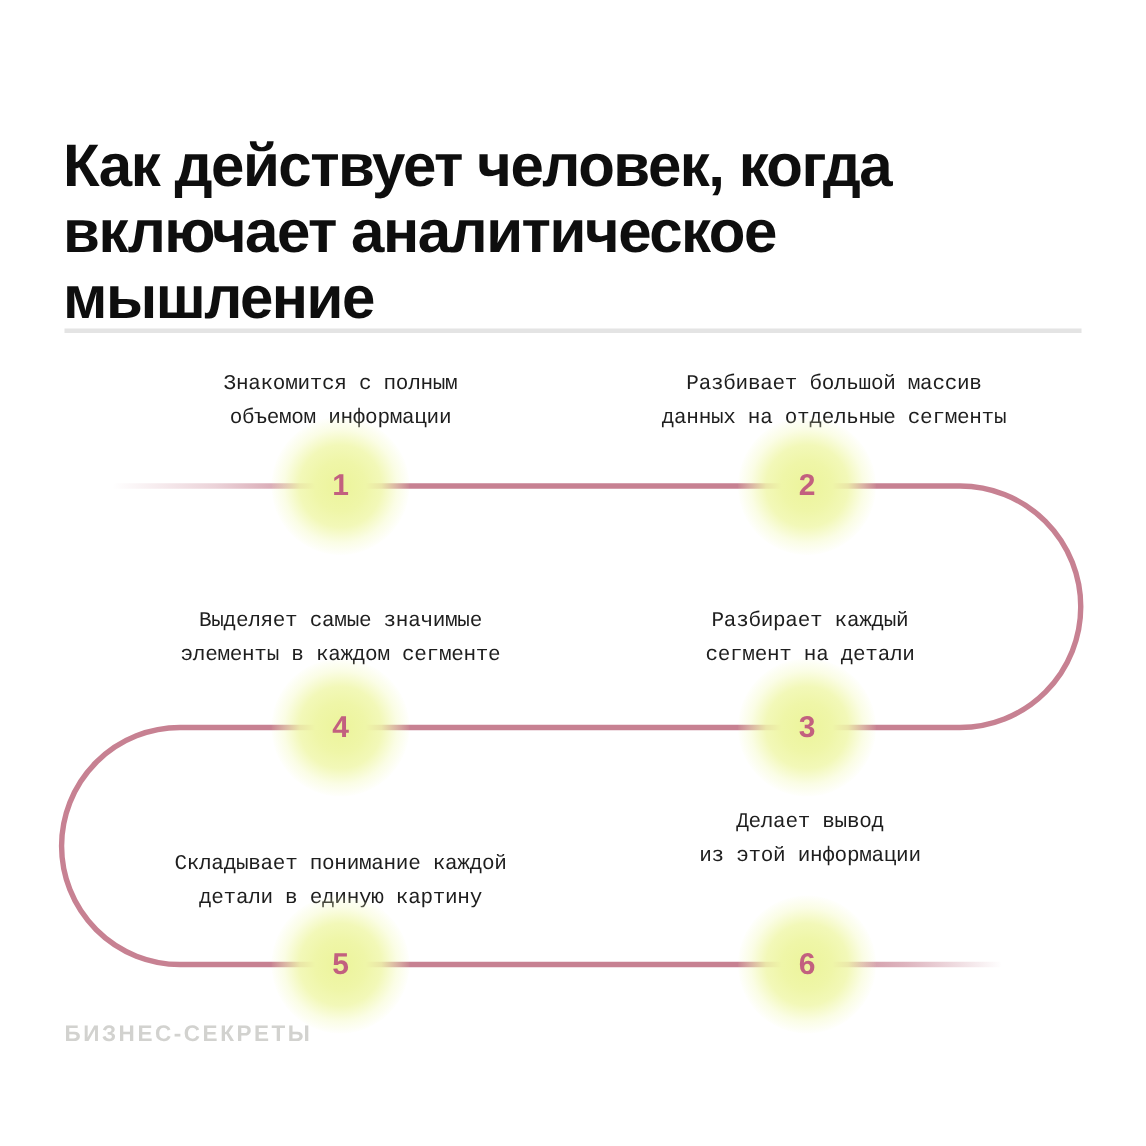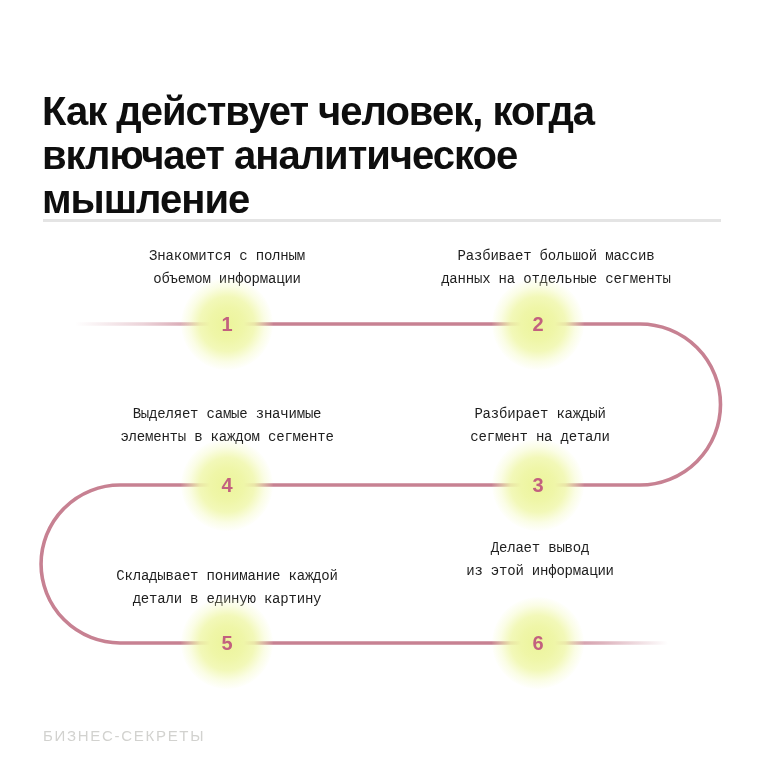--- a/index.html
+++ b/index.html
@@ -89,24 +89,23 @@
     font-size: 20px;
     font-weight: 700;
     color: #c2607f;
   }
   .brand {
     position: absolute;
     left: 43px;
     top: 681px;
     font-size: 15px;
     line-height: 18px;
-    font-weight: 400;
+    font-weight: 700;
     letter-spacing: 1.7px;
     color: #d2d2cf;
-    margin-top: 46px;
   }
 </style>
 </head>
 <body>
 
 <div class="canvas">
 
   <h1 class="title">Как действует человек, когда
 включает аналитическое
 мышление</h1>

